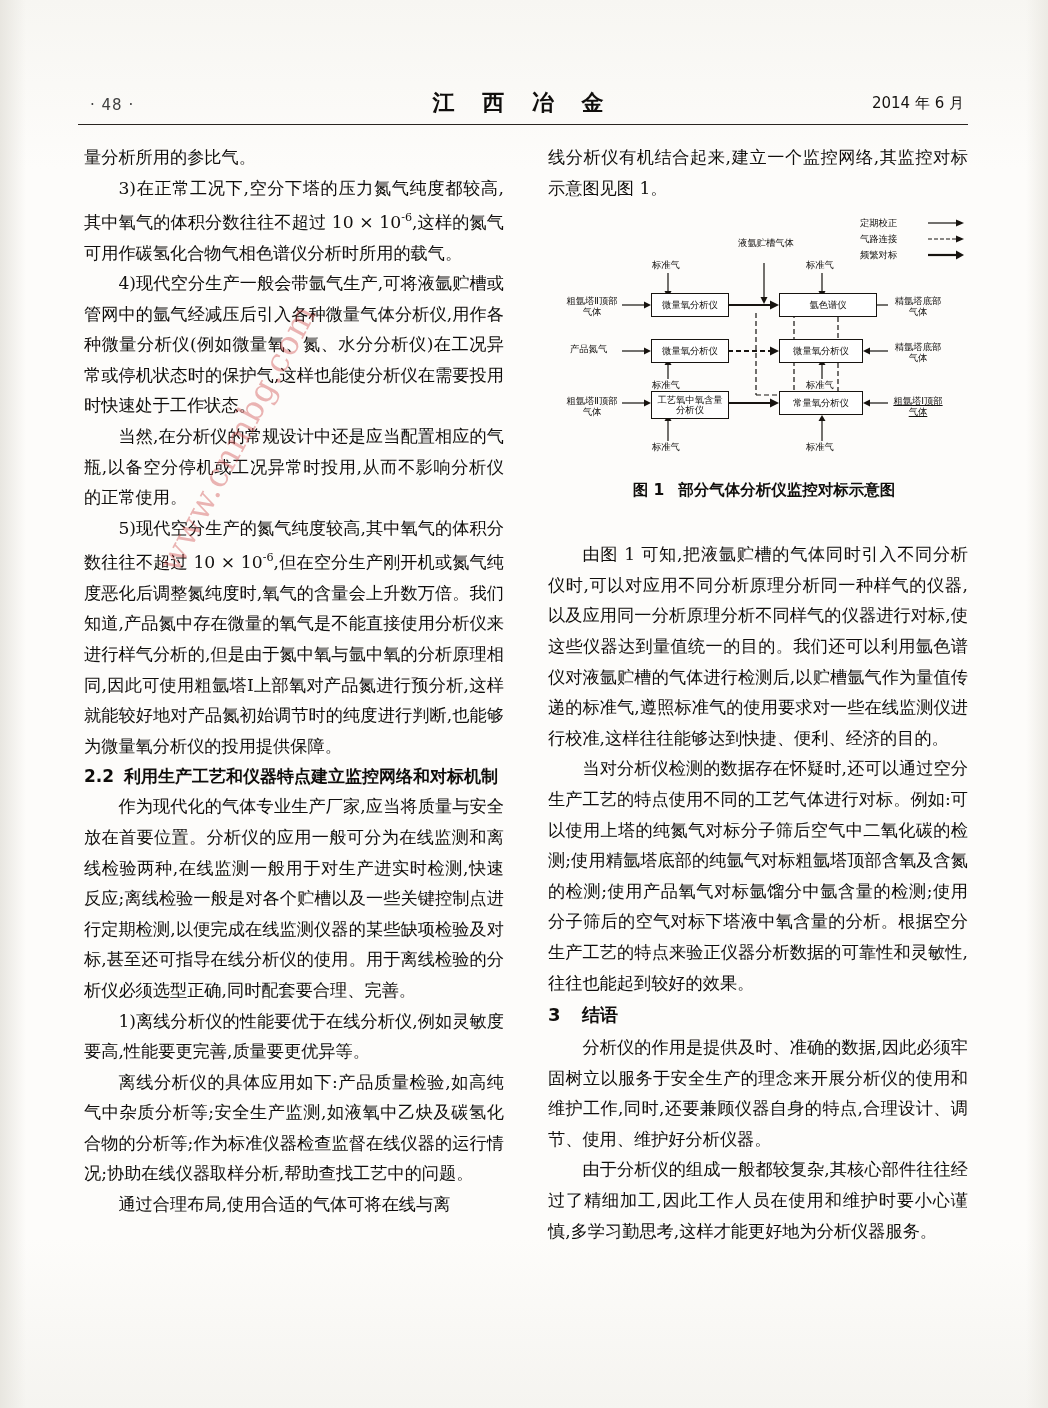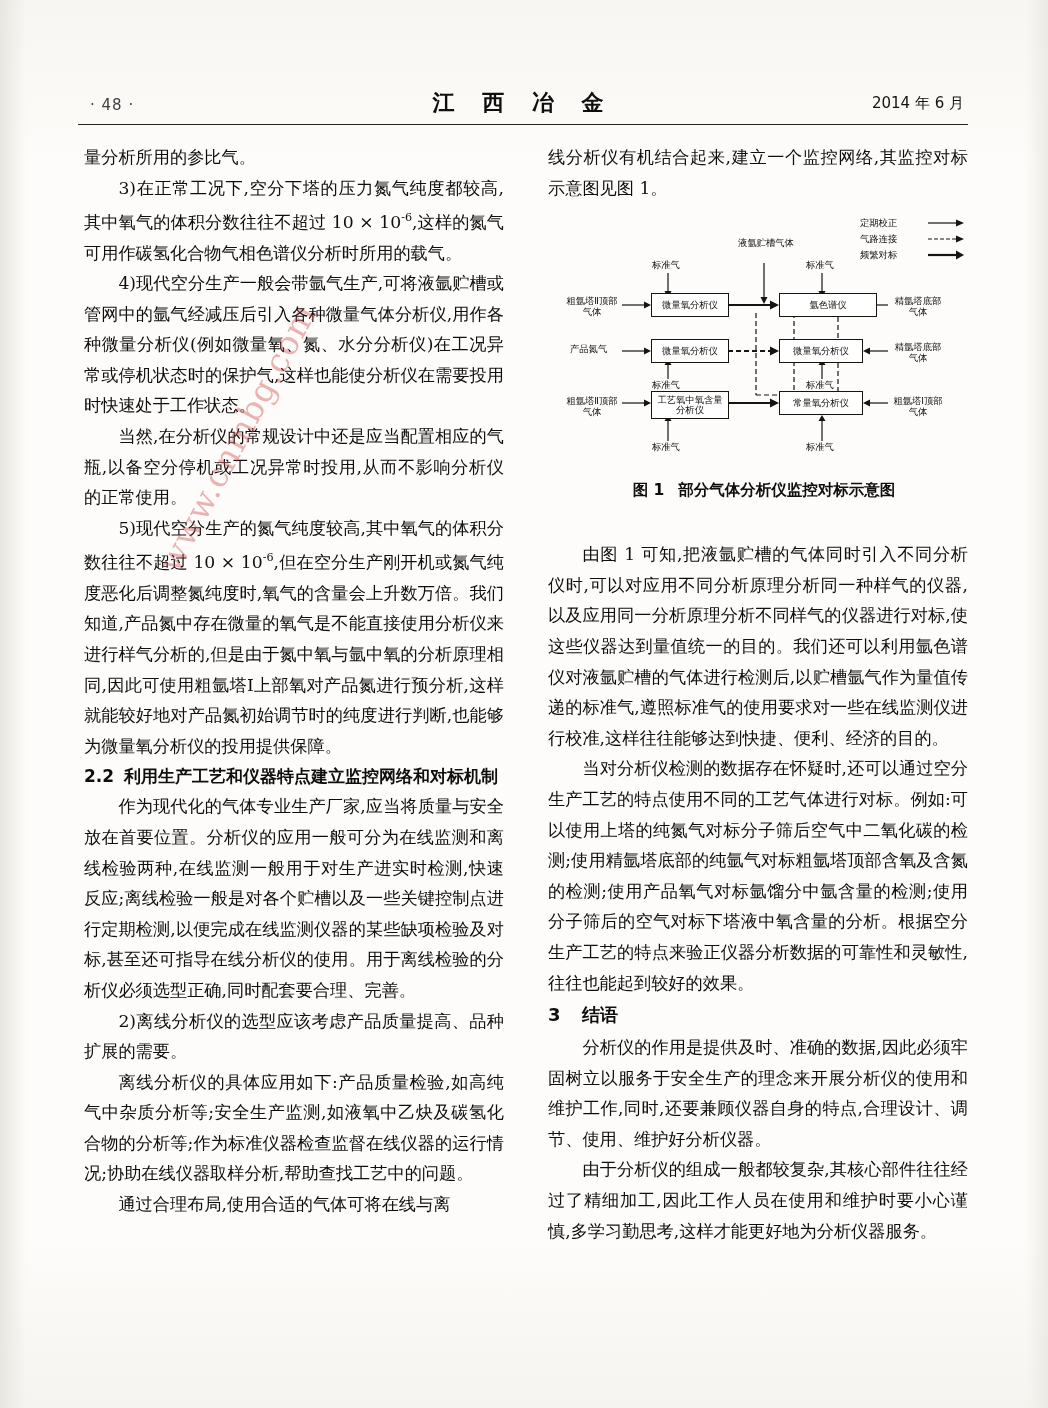--- a/index.html
+++ b/index.html
@@ -200,21 +200,21 @@
     </p>
     <p class="ind">4)现代空分生产一般会带氩气生产,可将液氩贮槽或管网中的氩气经减压后引入各种微量气体分析仪,用作各种微量分析仪(例如微量氧、氮、水分分析仪)在工况异常或停机状态时的保护气,这样也能使分析仪在需要投用时快速处于工作状态。</p>
     <p class="ind">当然,在分析仪的常规设计中还是应当配置相应的气瓶,以备空分停机或工况异常时投用,从而不影响分析仪的正常使用。</p>
     <p class="ind">
       <span>5)现代空分生产的氮气纯度较高,其中氧气的体积分数往往不超过 10 × 10</span><sup>-6</sup><span>,但在空分生产刚开机或氮气纯度恶化后调整氮纯度时,氧气的含量会上升数万倍。我们知道,产品氮中存在微量的氧气是不能直接使用分析仪来进行样气分析的,但是由于氮中氧与氩中氧的分析原理相同,因此可使用粗氩塔Ⅰ上部氧对产品氮进行预分析,这样就能较好地对产品氮初始调节时的纯度进行判断,也能够为微量氧分析仪的投用提供保障。</span>
     </p>
     <p class="sec-head">
       <span class="num">2.2</span><span>利用生产工艺和仪器特点建立监控网络和对标机制</span>
     </p>
     <p class="ind">作为现代化的气体专业生产厂家,应当将质量与安全放在首要位置。分析仪的应用一般可分为在线监测和离线检验两种,在线监测一般用于对生产进实时检测,快速反应;离线检验一般是对各个贮槽以及一些关键控制点进行定期检测,以便完成在线监测仪器的某些缺项检验及对标,甚至还可指导在线分析仪的使用。用于离线检验的分析仪必须选型正确,同时配套要合理、完善。</p>
-    <p class="ind">2)离线分析仪的选型应该考虑产品质量提高、品种扩展的需要。</p>
+    <p class="ind">1)离线分析仪的性能要优于在线分析仪,例如灵敏度要高,性能要更完善,质量要更优异等。</p>
     <p class="ind">离线分析仪的具体应用如下:产品质量检验,如高纯气中杂质分析等;安全生产监测,如液氧中乙炔及碳氢化合物的分析等;作为标准仪器检查监督在线仪器的运行情况;协助在线仪器取样分析,帮助查找工艺中的问题。</p>
     <p class="ind">通过合理布局,使用合适的气体可将在线与离</p>
   </div>
 
   <div class="col col-right">
     <p>线分析仪有机结合起来,建立一个监控网络,其监控对标示意图见图 1。</p>
 
     <div class="figure">
       <div class="dgm">
 
@@ -298,21 +298,21 @@
         <div class="box" style="left:103px; top:126px; width:78px; height:24px;">微量氧分析仪</div>
         <div class="box" style="left:231px; top:126px; width:84px; height:24px;">微量氧分析仪</div>
         <div class="lblx lbl2" style="left:344px; top:128px;">精氩塔底部气体</div>
 
         <div class="lblx" style="left:104px; top:166px;">标准气</div>
         <div class="lblx" style="left:258px; top:166px;">标准气</div>
 
         <div class="lblx lbl2" style="left:18px; top:182px;">粗氩塔Ⅱ顶部气体</div>
         <div class="box" style="left:103px; top:178px; width:78px; height:28px;">工艺氧中氧含量分析仪</div>
         <div class="box" style="left:231px; top:178px; width:84px; height:24px;">常量氧分析仪</div>
-        <div class="lblx lbl2" style="left:344px; top:182px;">粗氩塔Ⅰ顶部气体</div>
+        <div class="lblx lbl2" style="left:344px; top:182px;text-decoration:underline;">粗氩塔Ⅰ顶部气体</div>
 
         <div class="lblx" style="left:104px; top:228px;">标准气</div>
         <div class="lblx" style="left:258px; top:228px;">标准气</div>
       </div>
 
       <div class="fig-caption" style="position:absolute; left:0; top:262px; width:420px;">
         <span class="lbl">图 1</span><span>部分气体分析仪监控对标示意图</span>
       </div>
     </div>
 

